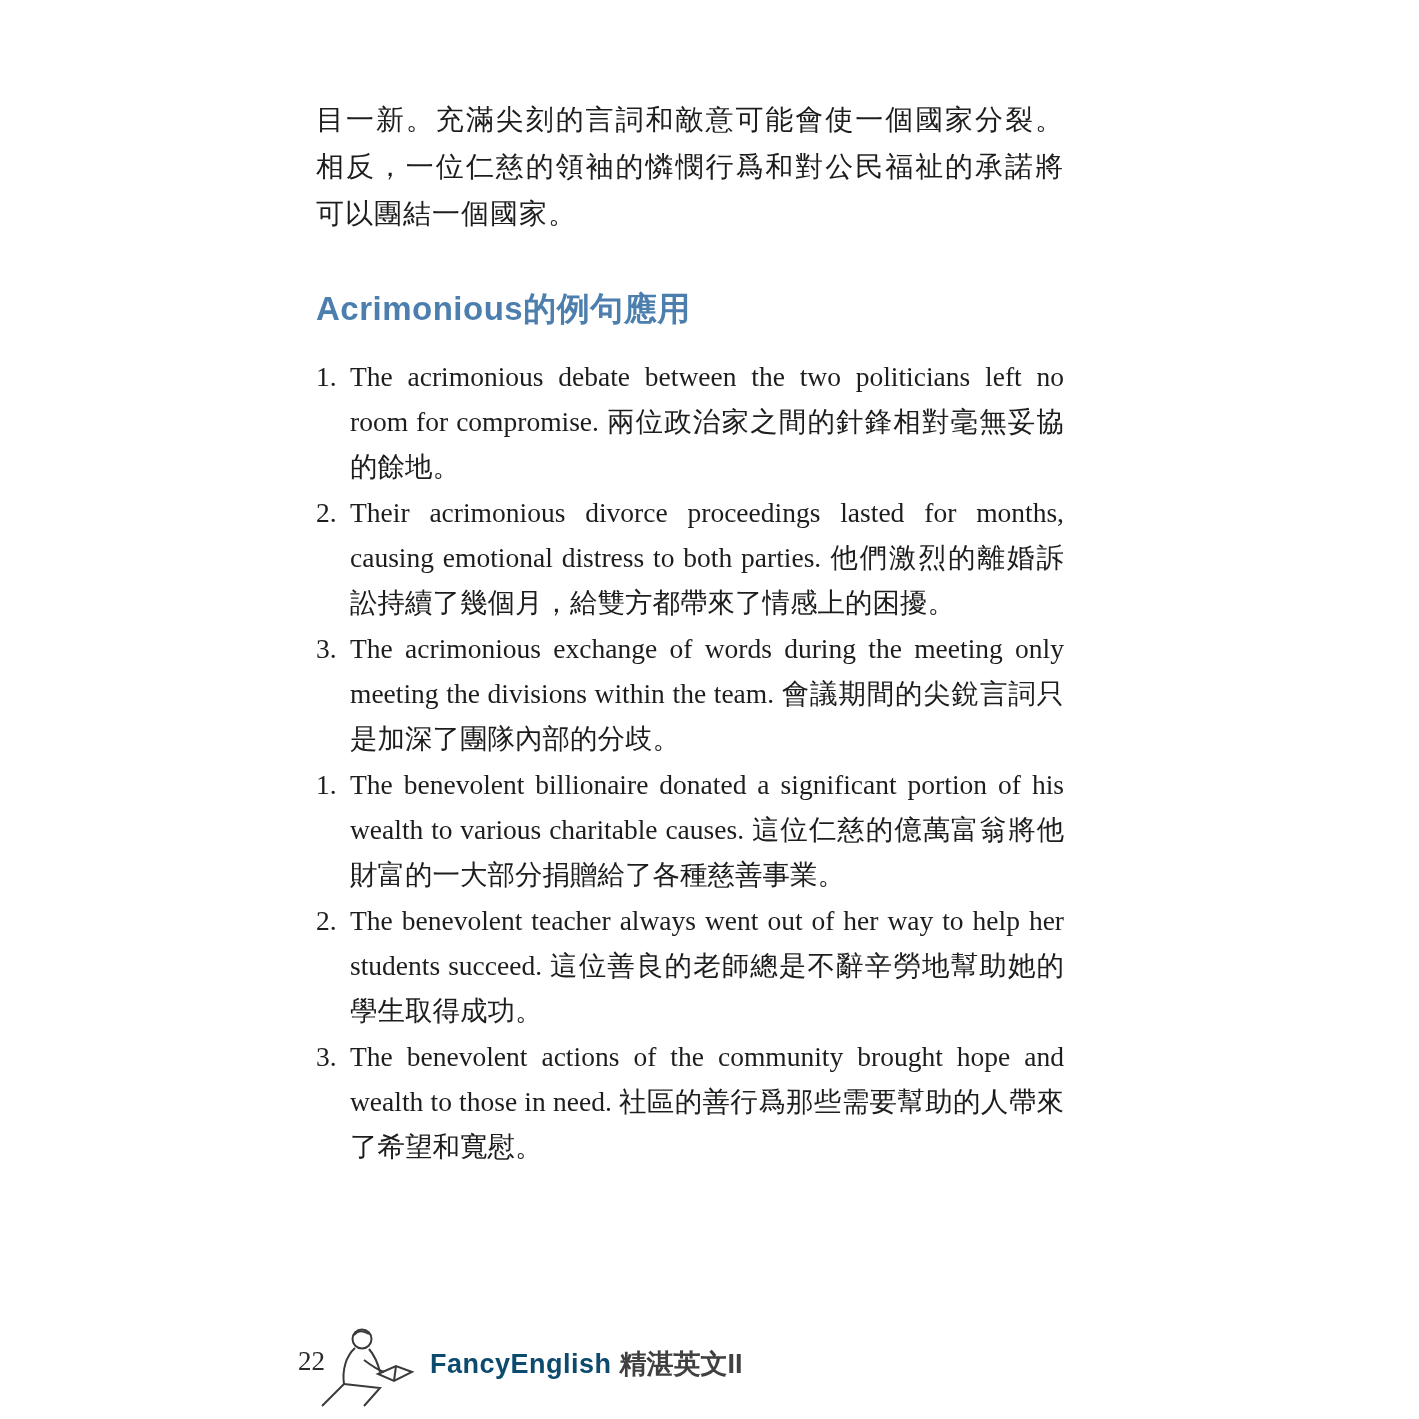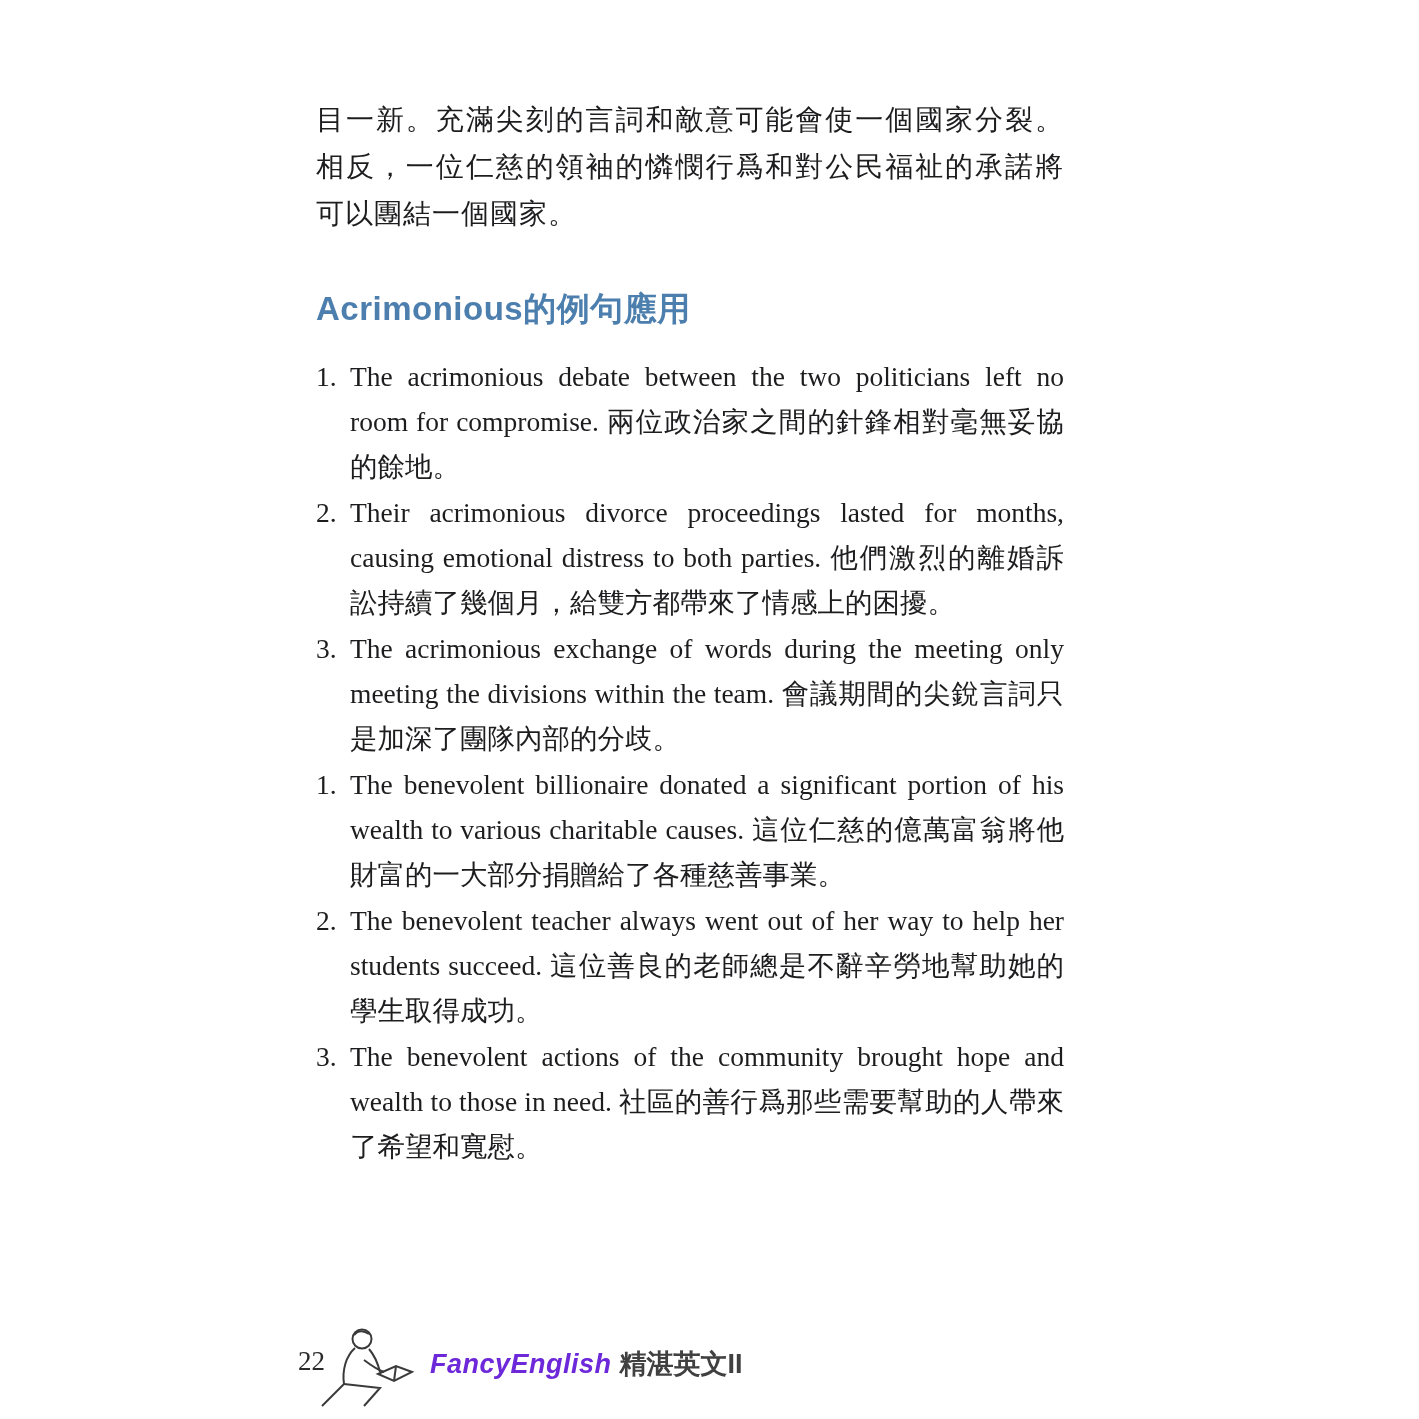--- a/index.html
+++ b/index.html
@@ -77,24 +77,23 @@
   }
   .brand-line {
     position: absolute;
     left: 168px;
     top: 16px;
     font-family: "Liberation Sans", sans-serif;
     font-size: 27px;
     white-space: nowrap;
   }
   .brand-name {
-    color: #6d28d9;
+    color: #0c4a6e;
     font-weight: bold;
     letter-spacing: 0.5px;
-    font-style: italic;
   }
   .brand-suffix {
     color: #404040;
     font-weight: bold;
     margin-left: 8px;
   }
 </style>
 </head>
 <body>
 

